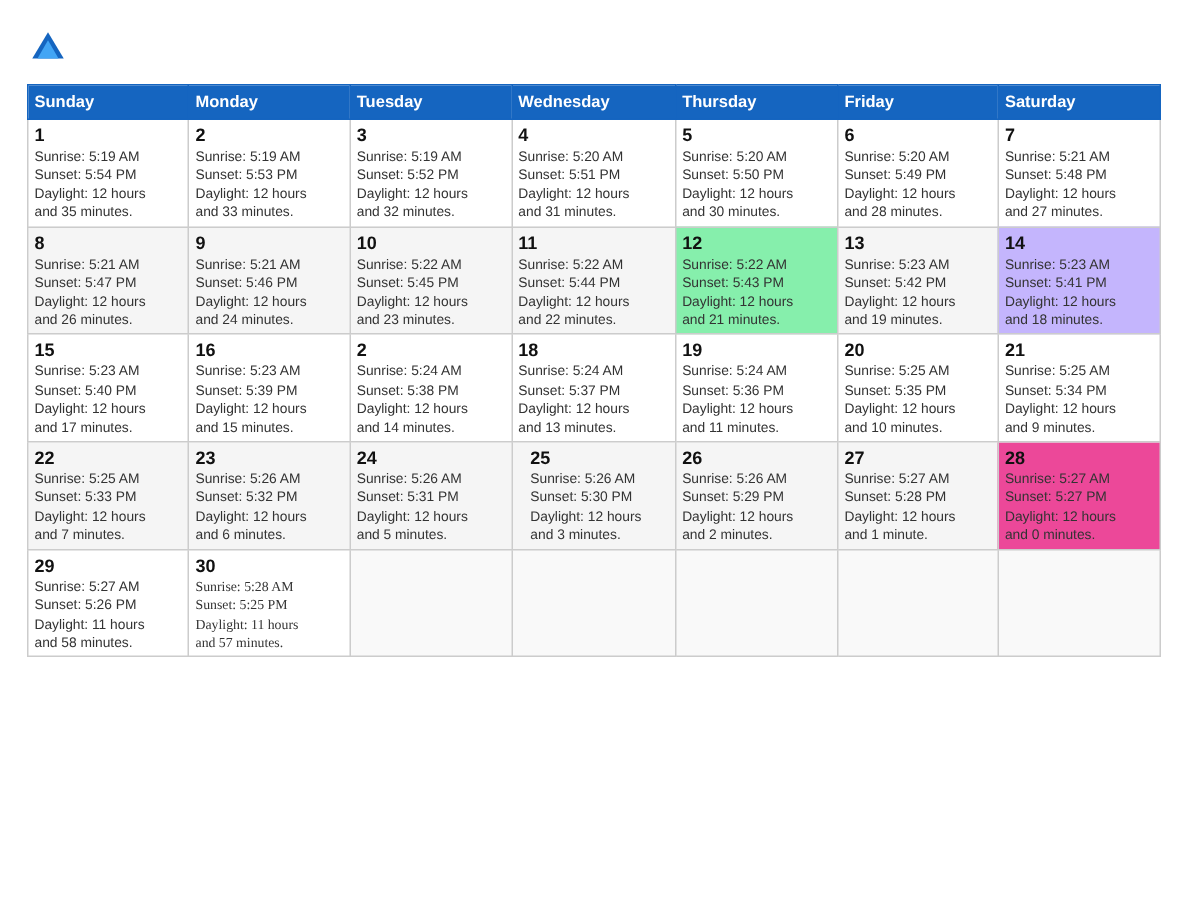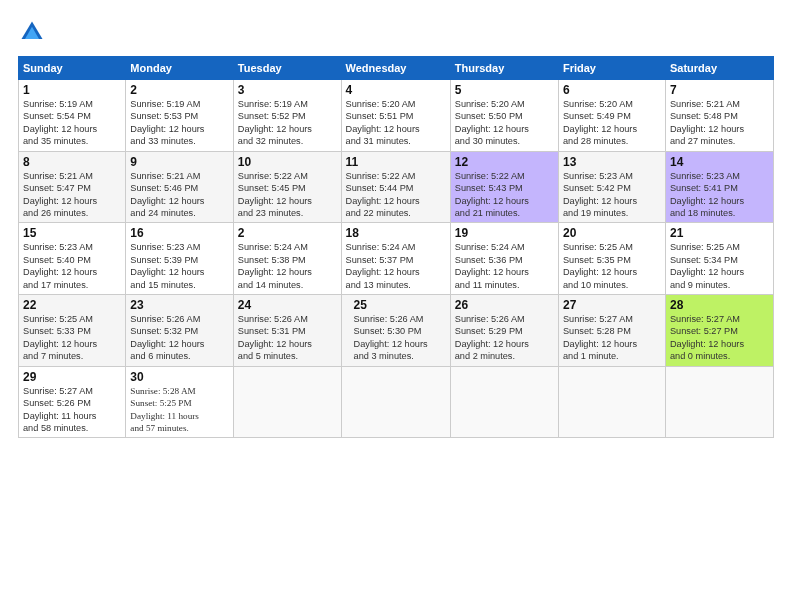--- a/index.html
+++ b/index.html
@@ -198,21 +198,21 @@
 Daylight: 12 hours
 and 23 minutes.</div>
           </td>
           <td style="background: rgb(245, 245, 245); margin-left: 20px;">
             <span class="day-num">11</span>
             <div class="day-info" style="white-space: pre-line;">Sunrise: 5:22 AM
 Sunset: 5:44 PM
 Daylight: 12 hours
 and 22 minutes.</div>
           </td>
-          <td style="background: #c4b5fd;">
+          <td style="background: #86efac;">
             <span class="day-num">12</span>
             <div class="day-info" style="white-space: pre-line;">Sunrise: 5:22 AM
 Sunset: 5:43 PM
 Daylight: 12 hours
 and 21 minutes.</div>
           </td>
           <td style="background: rgb(245, 245, 245);">
             <span class="day-num">13</span>
             <div class="day-info" style="white-space: pre-line;">Sunrise: 5:23 AM
 Sunset: 5:42 PM
@@ -314,21 +314,21 @@
 Daylight: 12 hours
 and 2 minutes.</div>
           </td>
           <td style="background: rgb(245, 245, 245);">
             <span class="day-num">27</span>
             <div class="day-info" style="white-space: pre-line;">Sunrise: 5:27 AM
 Sunset: 5:28 PM
 Daylight: 12 hours
 and 1 minute.</div>
           </td>
-          <td style="background: #bef264;">
+          <td style="background: #ec4899;">
             <span class="day-num">28</span>
             <div class="day-info" style="white-space: pre-line;">Sunrise: 5:27 AM
 Sunset: 5:27 PM
 Daylight: 12 hours
 and 0 minutes.</div>
           </td>
         </tr>
         <tr>
           <td>
             <span class="day-num">29</span>

